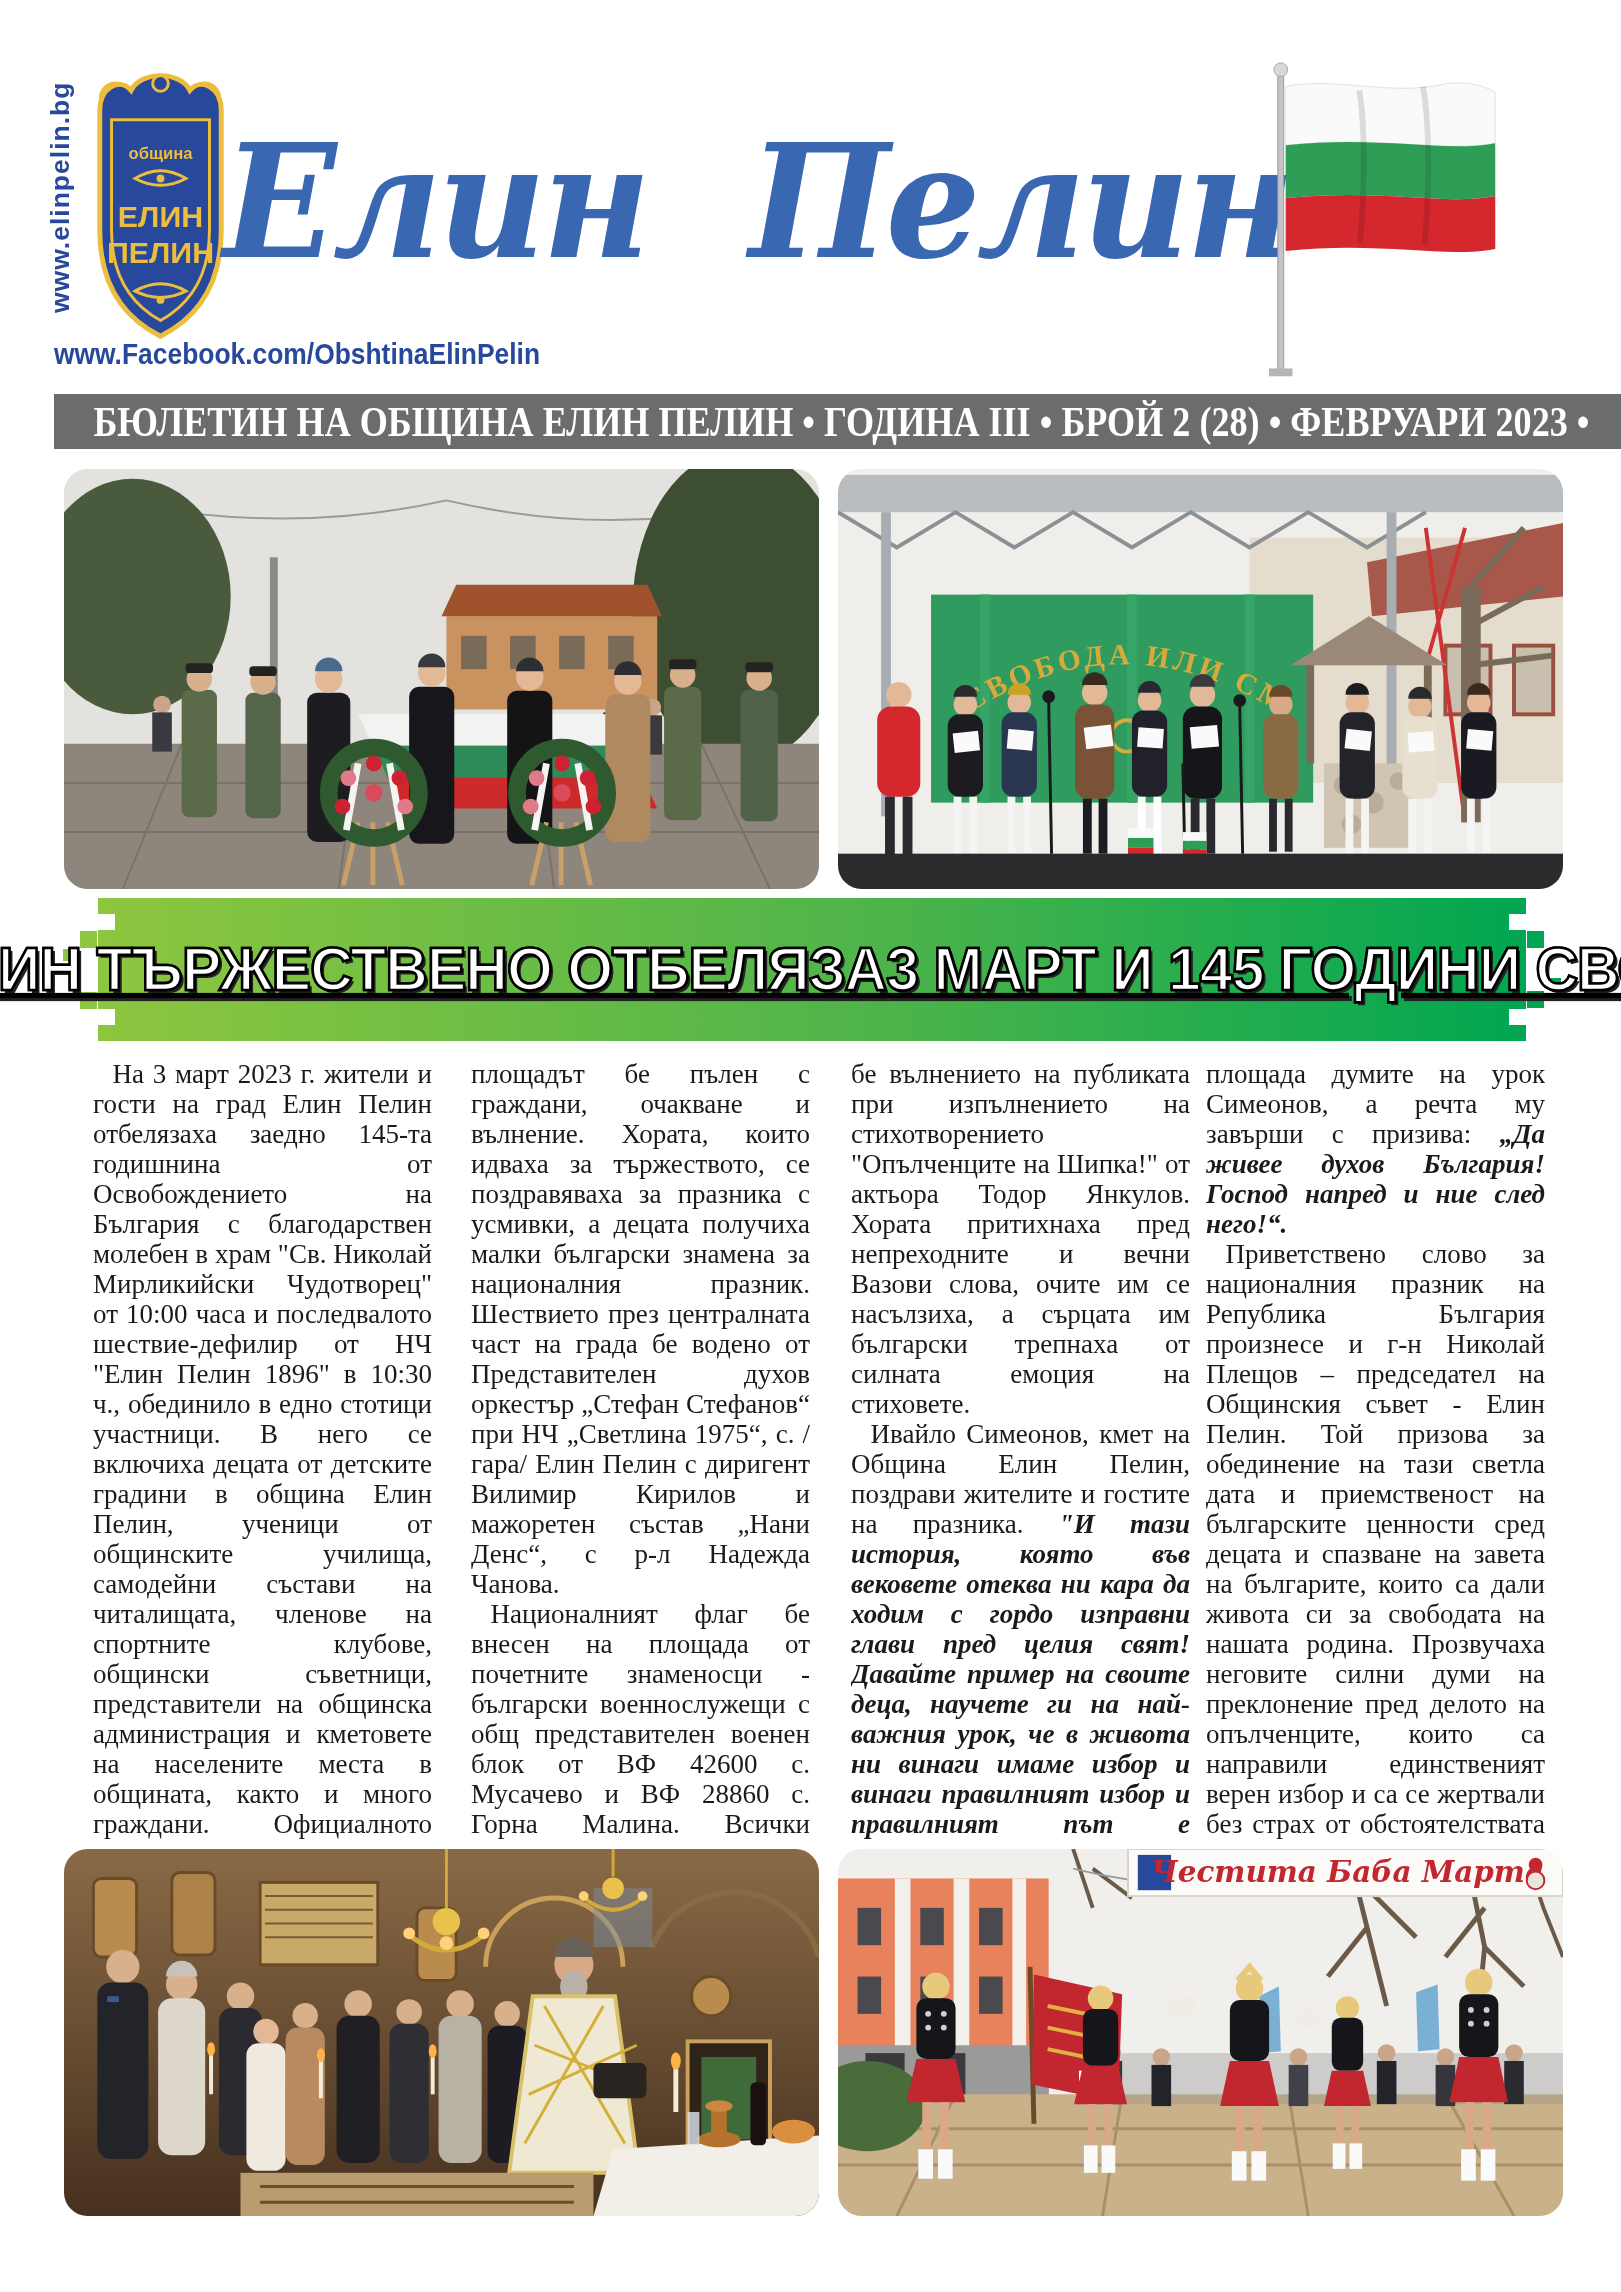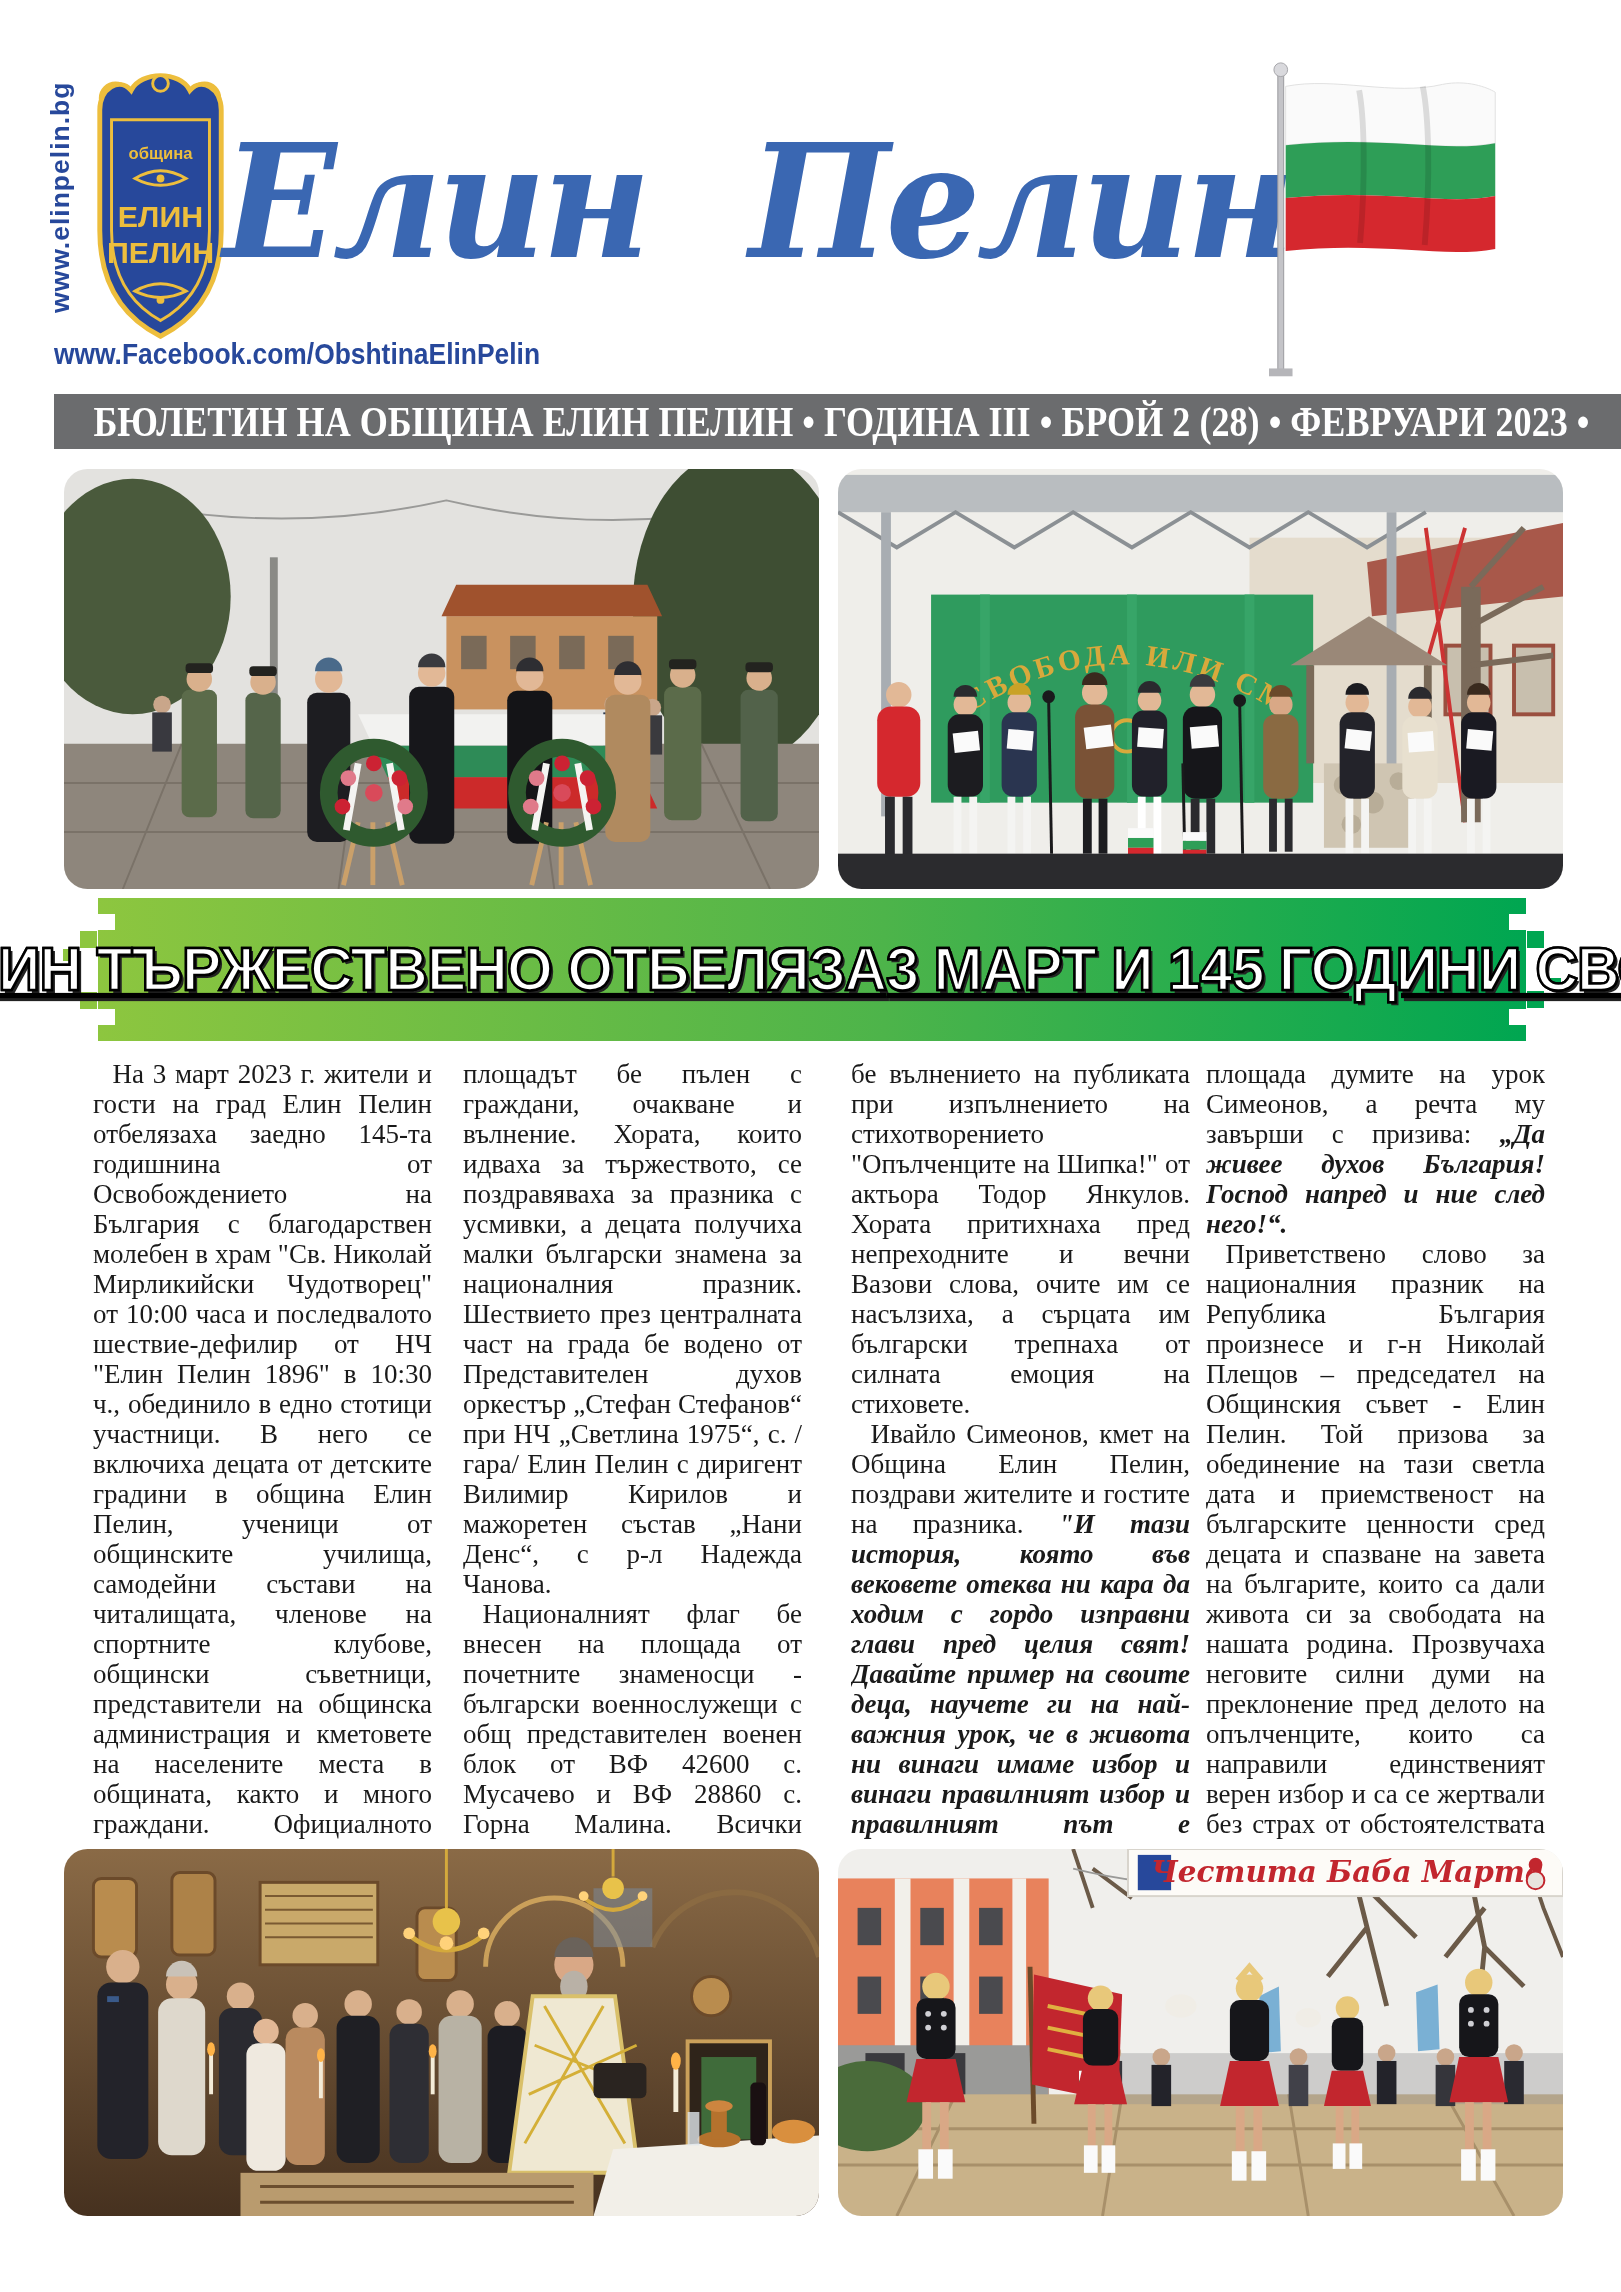--- a/index.html
+++ b/index.html
@@ -38,21 +38,21 @@
     display:flex;flex-direction:row;align-items:center;justify-content:center;text-decoration:underline;}
   .banner .hl{font-family:"Liberation Sans",sans-serif;font-weight:bold;
     font-size:59px;line-height:65px;color:#ffffff;white-space:nowrap;
     -webkit-text-stroke:2.5px #000;text-shadow:2.9px 2.9px 0 #222;
     letter-spacing:-1px;transform:scaleY(1.04);}
   .notch{position:absolute;width:16.7px;height:16.7px;}
   
   #article{position:absolute;left:93px;top:1059px;width:1456px;height:784px;
     font-size:27px;line-height:30px;color:#1a1a1a;}
   .col{position:absolute;top:0;width:339px;height:784px;overflow:hidden;}
-  .col:nth-child(1){left:0;}  .col:nth-child(2){left:370px;}
+  .col:nth-child(1){left:0;}  .col:nth-child(2){left:378px;}
   .col:nth-child(3){left:758px;} .col:nth-child(4){left:1113px;}
   .col p{margin:0;text-align:justify;}
   .col p.ind{text-indent:19.6px;}
   .bi{font-weight:bold;font-style:italic;}
 </style>
 </head>
 <body>
 
 <div id="page">
 

